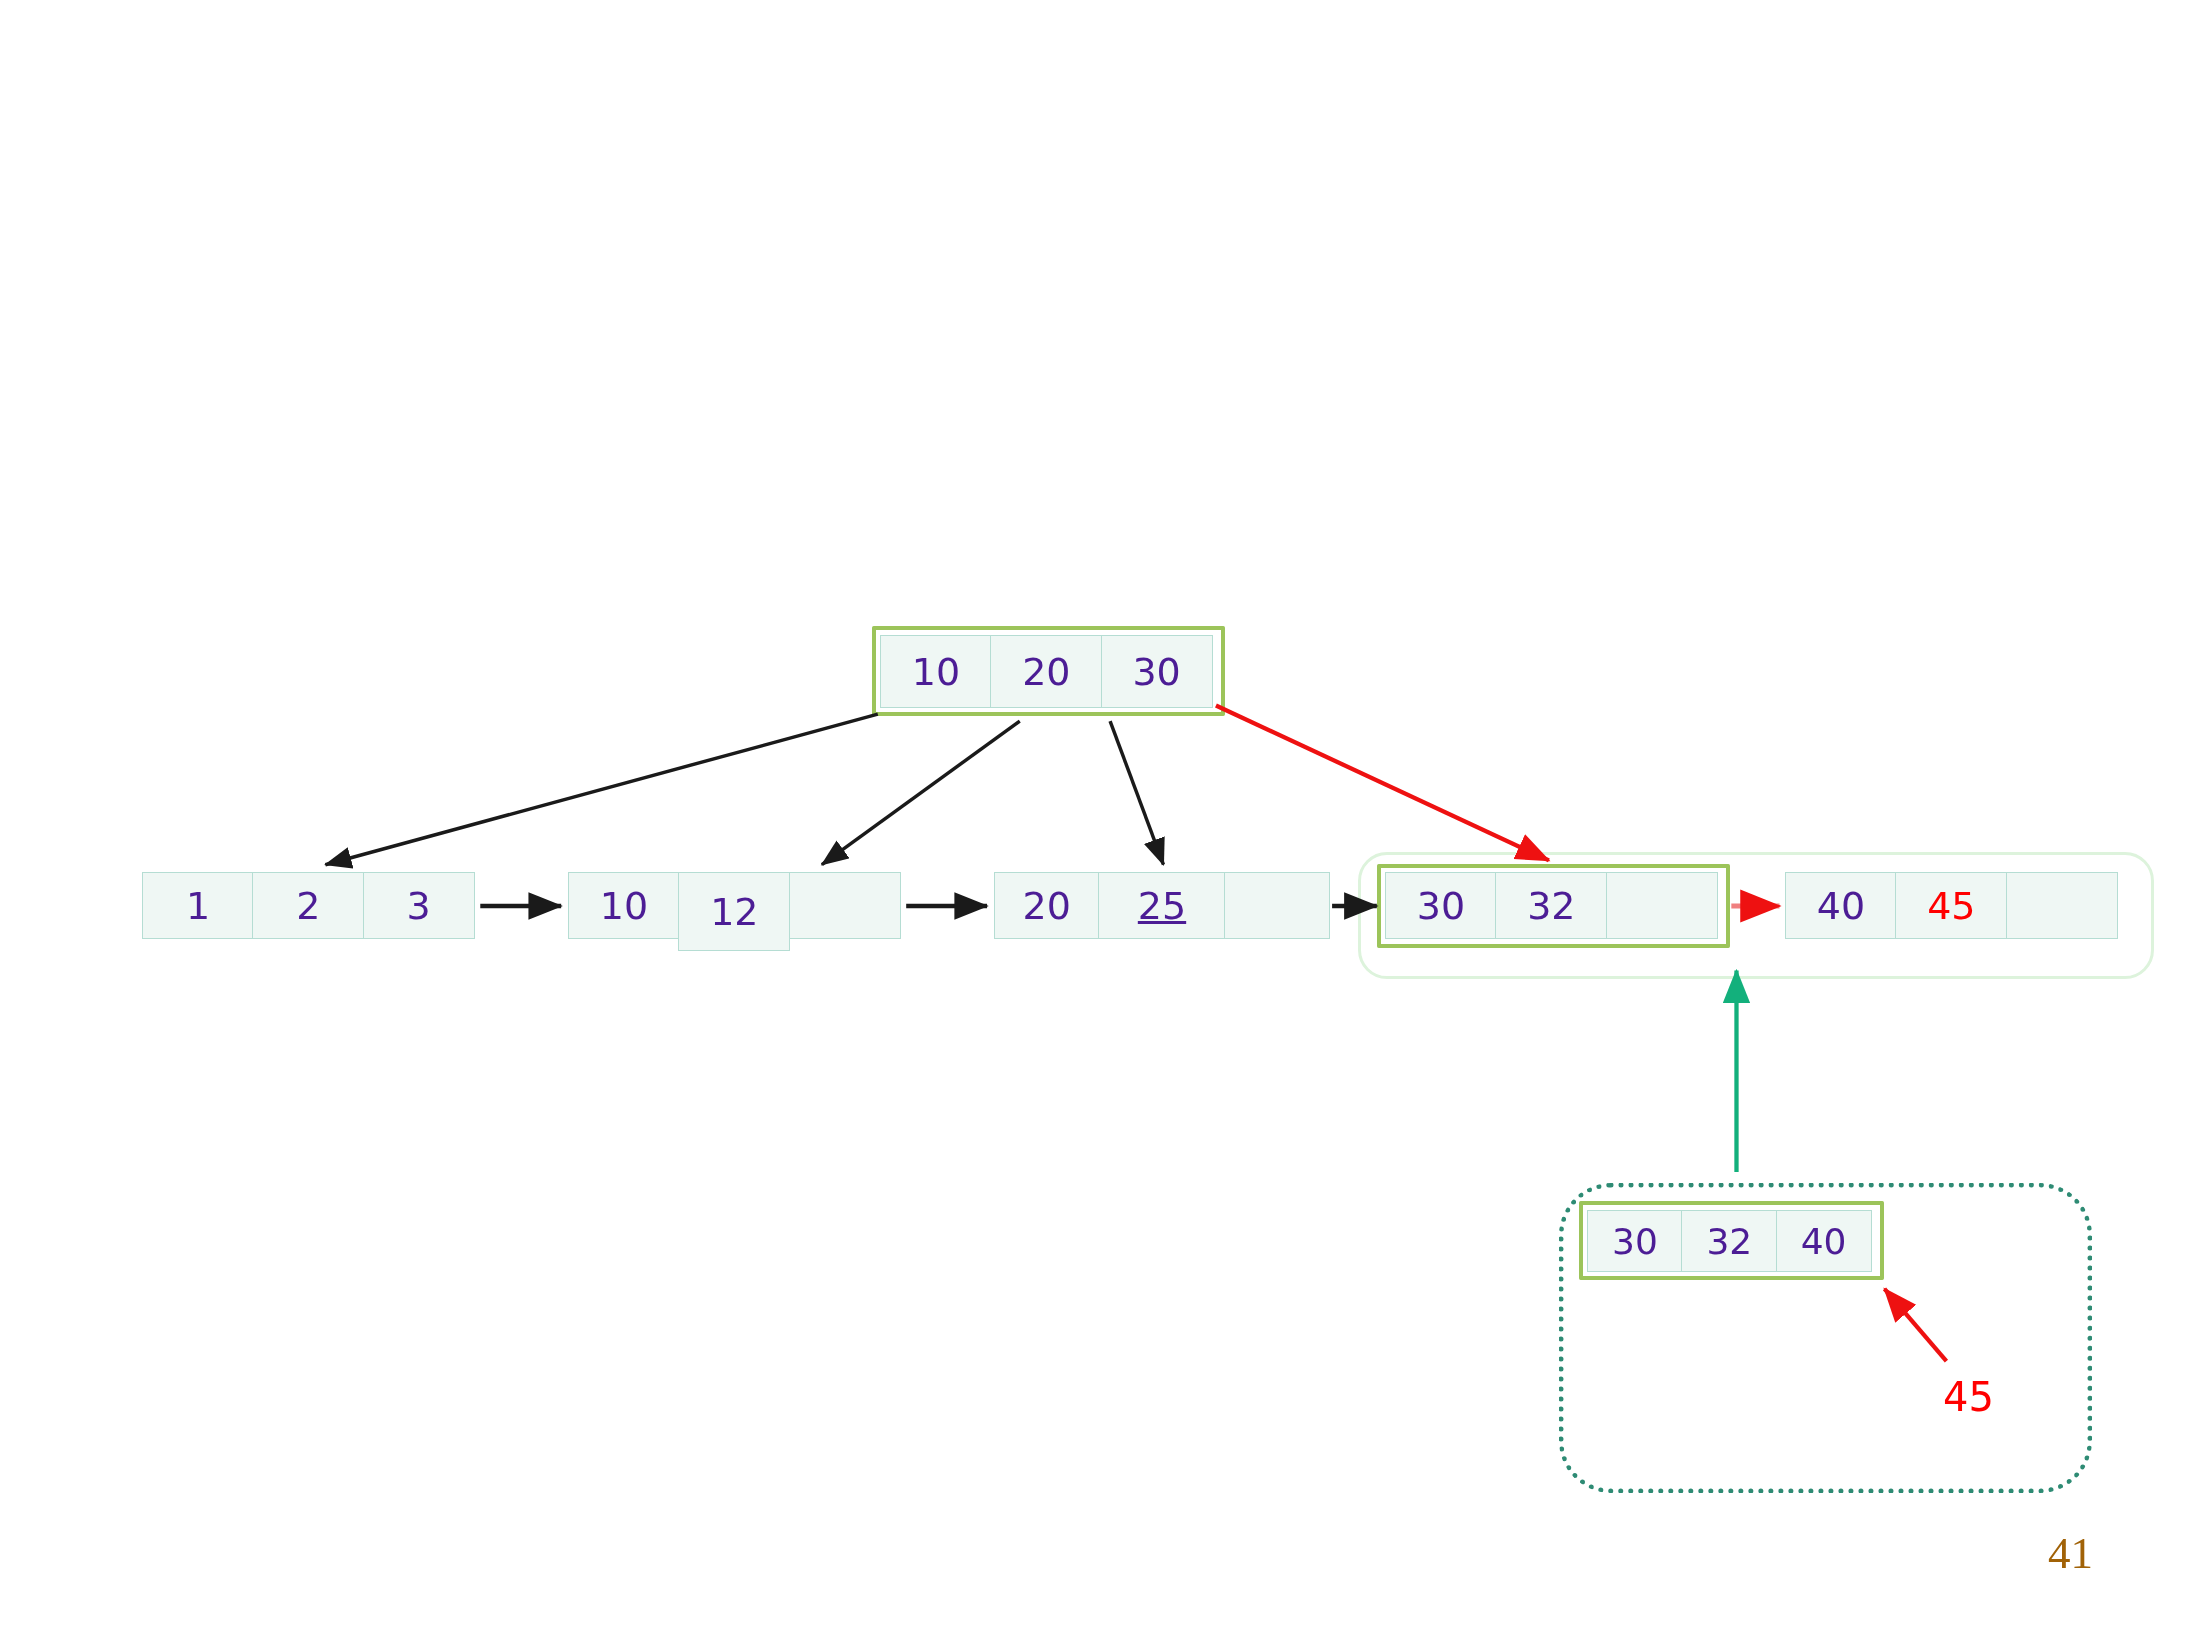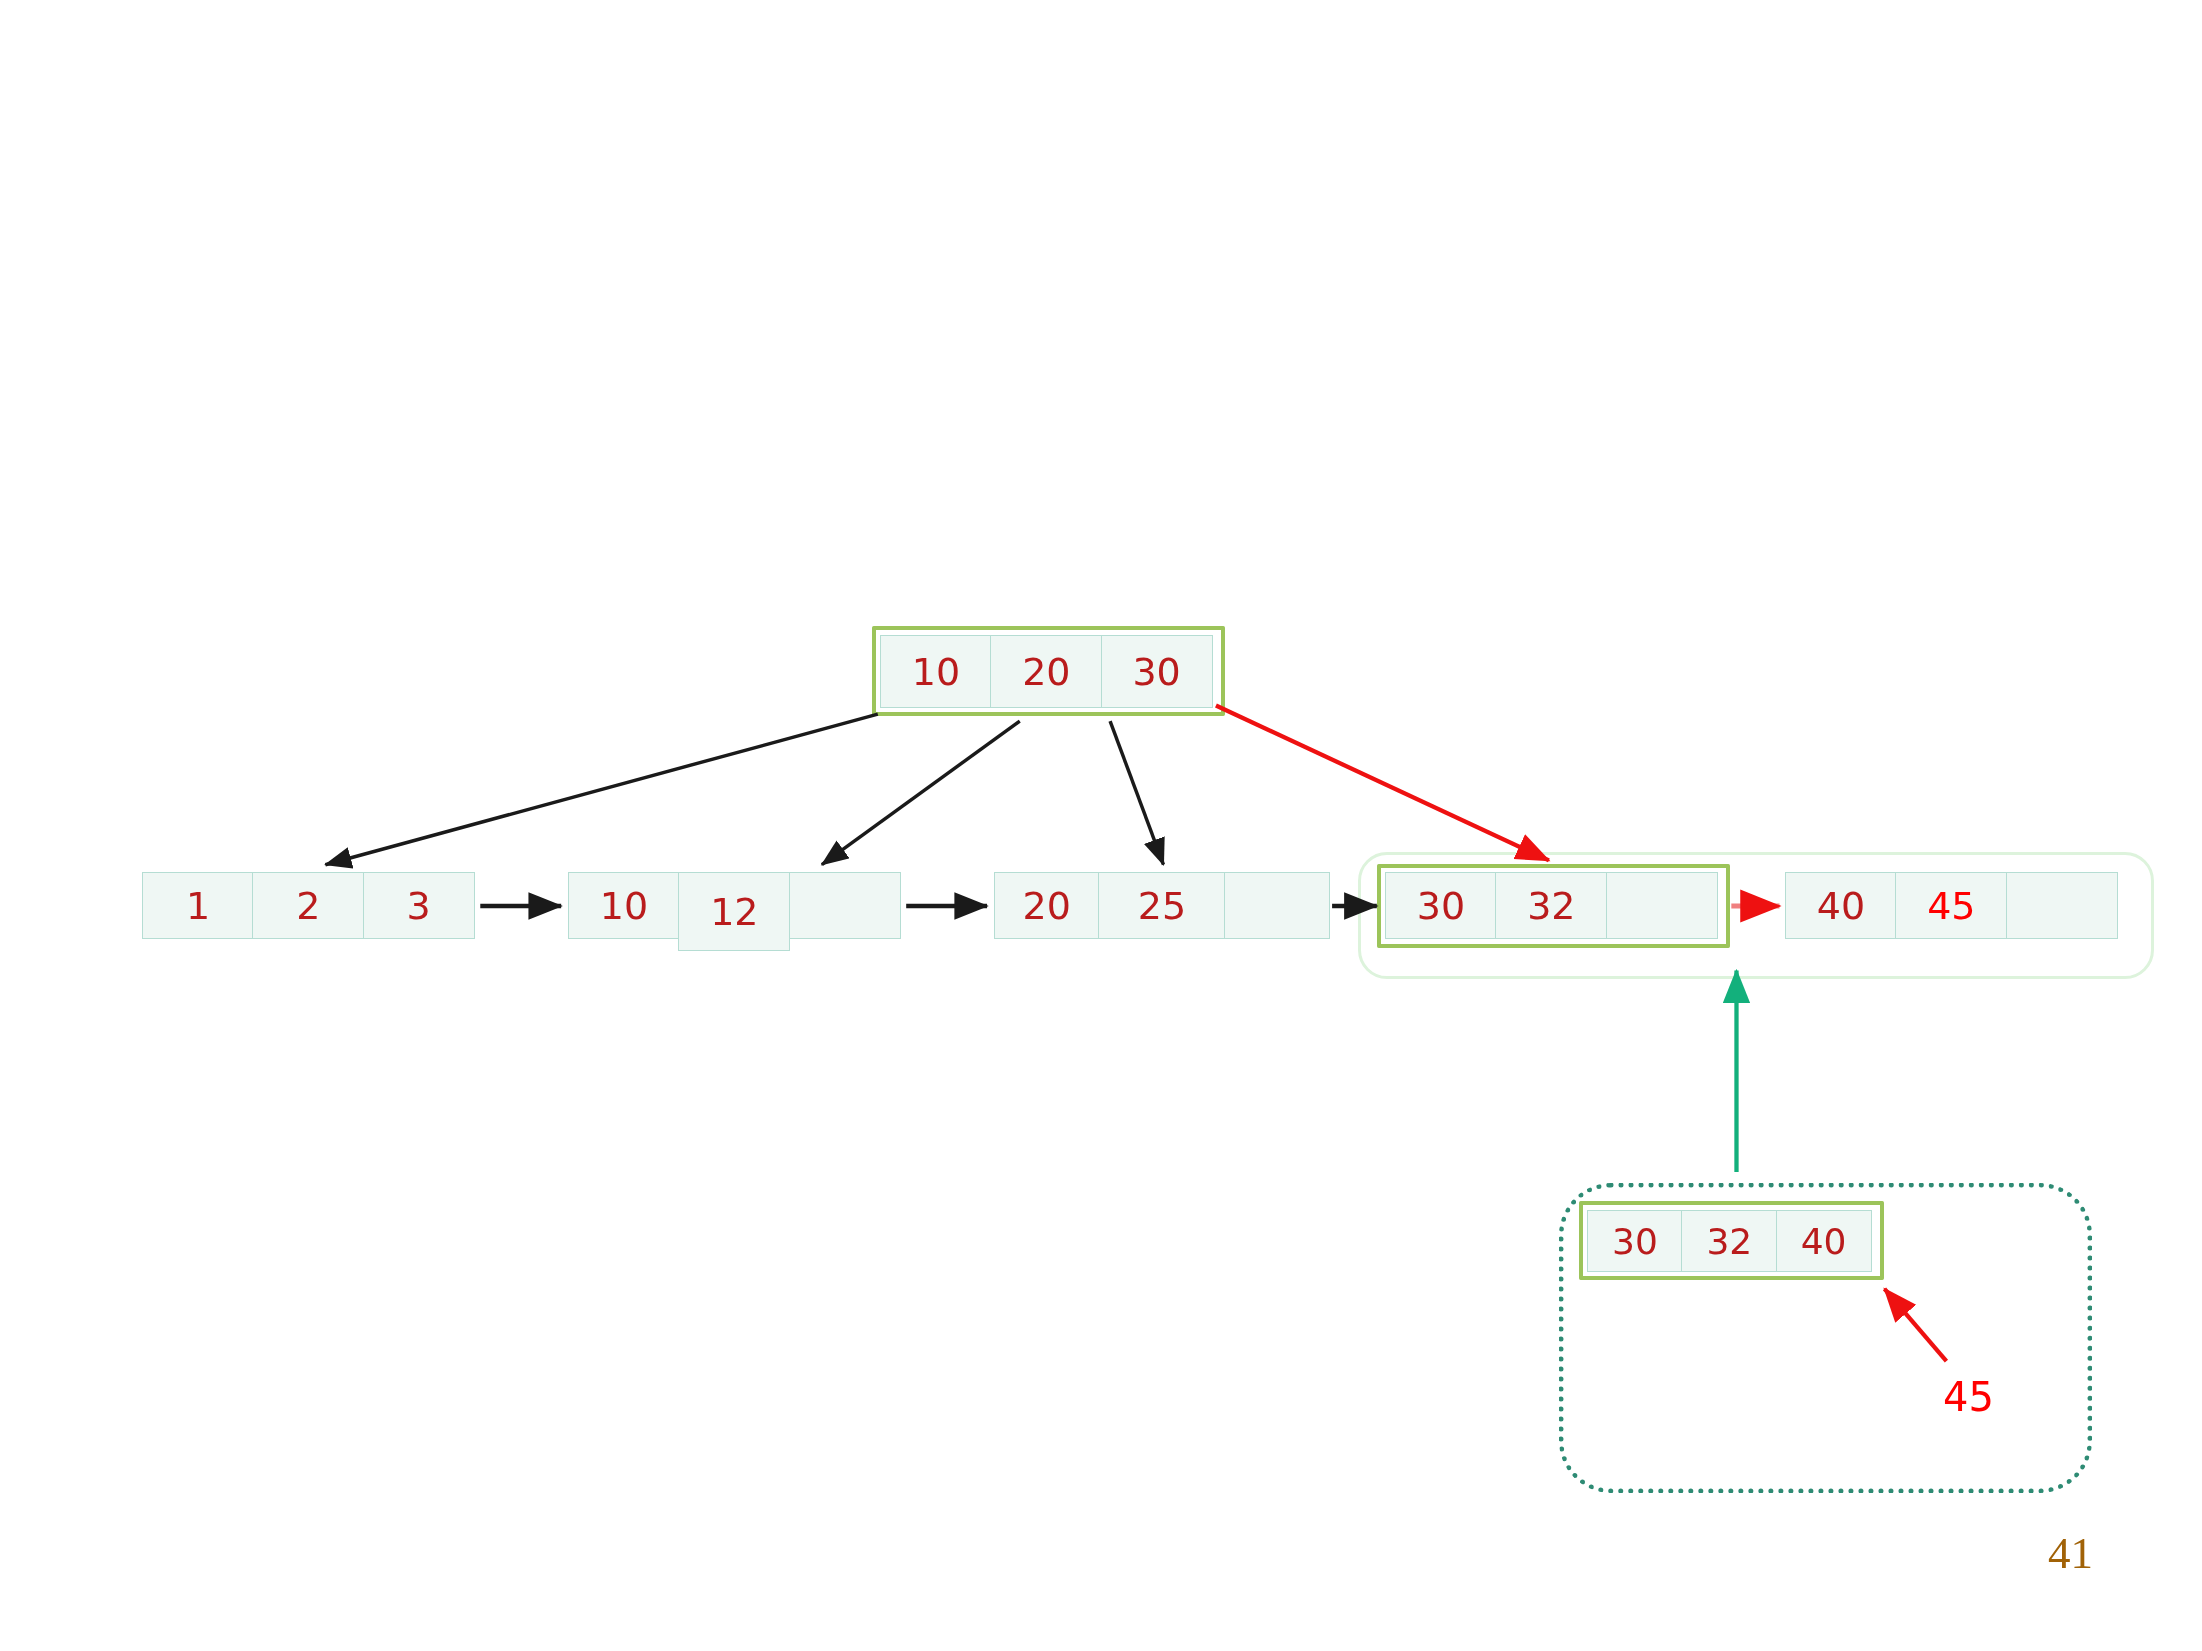--- a/index.html
+++ b/index.html
@@ -50,21 +50,21 @@
     background: transparent;
   }
   .cell {
     box-sizing: border-box;
     border: 1.7px solid #b5ddd3;
     background: #eff7f4;
     display: flex;
     align-items: center;
     justify-content: center;
     font-size: 38px;
-    color: #b91c1c;
+    color: #4c1d95;
     font-family: "DejaVu Sans", sans-serif;
   }
   .cell + .cell { margin-left: -1.7px; }
   .cell.red { color: #ff0000; }
   .frame {
     position: absolute;
     box-sizing: border-box;
     border: 4.3px solid #9cc45a;
     border-radius: 1.7px;
   }
@@ -135,21 +135,21 @@
   </div>
 
   <div class="node" style="left:568px; top:872px; width:336px; height:67px;">
     <div class="cell" style="width:112px;height:67px;">10</div>
     <div class="cell" style="width:112px;height:79px;">12</div>
     <div class="cell" style="width:112px;height:67px;"></div>
   </div>
 
   <div class="node" style="left:994px; top:872px; width:336px; height:67px;">
     <div class="cell" style="width:112px;height:67px;">20</div>
-    <div class="cell" style="width:136px;height:67px;">25</div>
+    <div class="cell" style="width:136px;height:67px;text-decoration:underline;">25</div>
     <div class="cell" style="width:112px;height:67px;"></div>
   </div>
 
   <div class="frame" style="left:1377px; top:864px; width:353px; height:84px;"></div>
   <div class="node" style="left:1385px; top:872px; width:336px; height:67px;">
     <div class="cell" style="width:112px;height:67px;">30</div>
     <div class="cell" style="width:112px;height:67px;">32</div>
     <div class="cell" style="width:112px;height:67px;"></div>
   </div>
 

